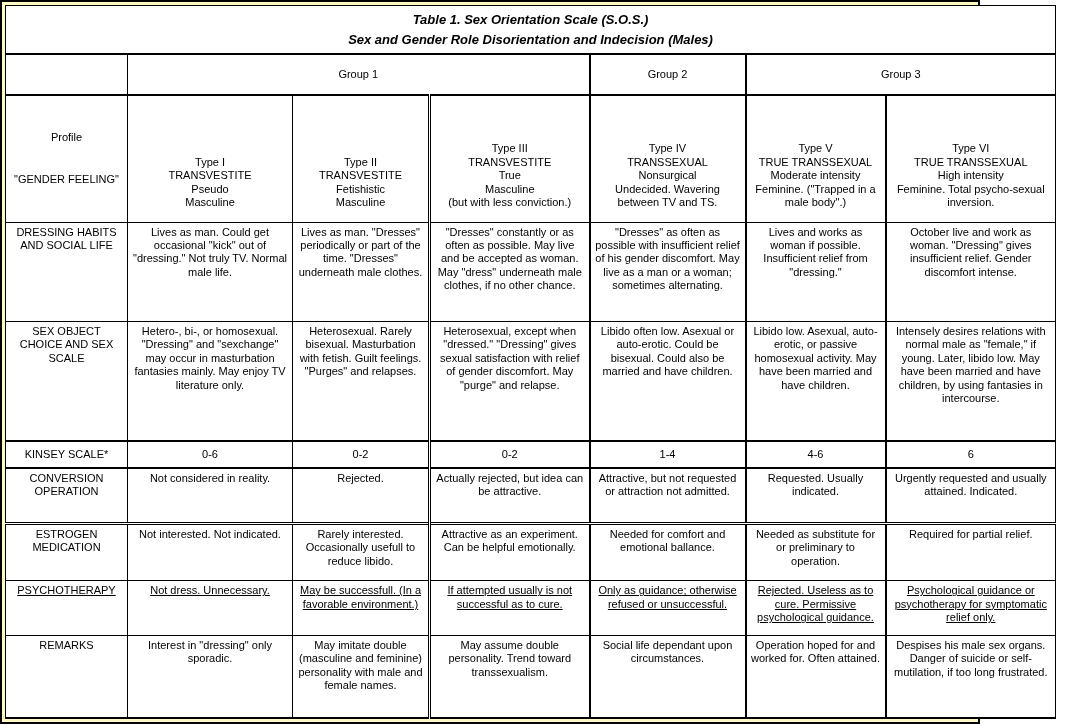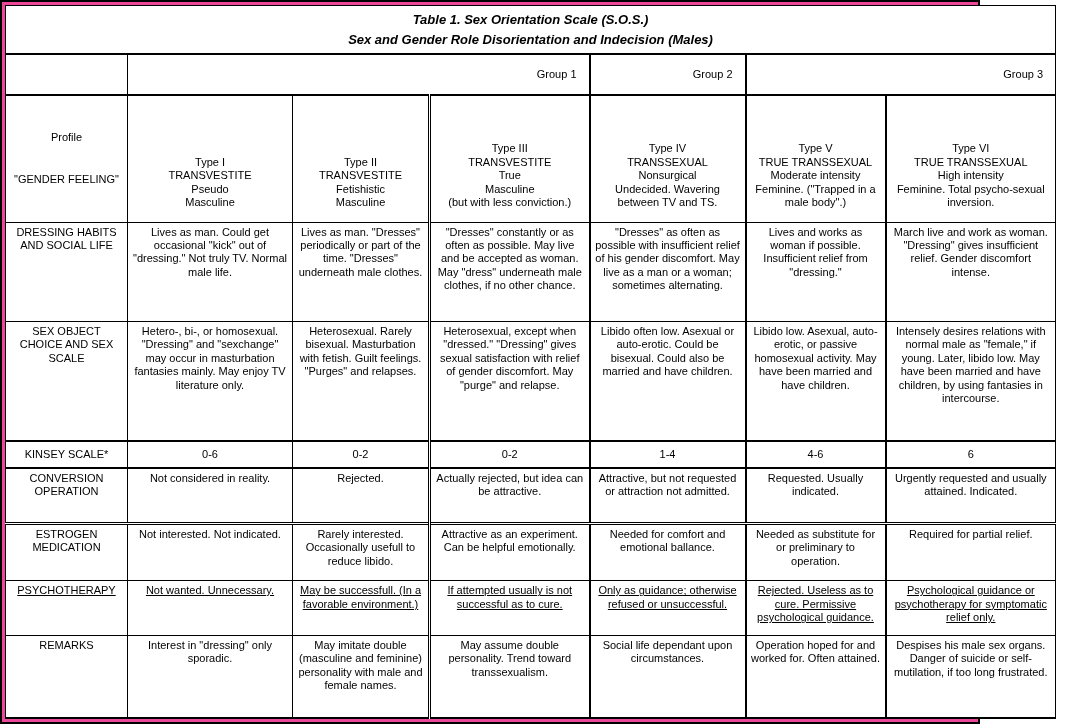--- a/index.html
+++ b/index.html
@@ -1,19 +1,19 @@
 <!DOCTYPE html>
 <html><head>
 <meta charset="utf-8">
 <style>
   * { box-sizing: border-box; margin: 0; padding: 0; }
   html, body { background: #ffffff; }
   .page {
     width: 980px; height: 724px;
-    background: #ec4899;
+    background: #fef9c3;
     border: 2px solid #000;
     padding: 3px;
   }
   table.sos {
     border-collapse: collapse;
     table-layout: fixed;
     width: 100%; height: 100%;
     font-family: "Liberation Sans", sans-serif;
     color: #000;
     background: #fff;
@@ -33,21 +33,21 @@
   
   tr.title-row { height: 42px; }
   td.title-cell {
     border-bottom: 2px solid #000;
     vertical-align: middle;
     font-weight: bold; font-style: italic;
     font-size: 13px; line-height: 1.5;
   }
   
   tr.group-row { height: 26px; }
-  tr.group-row td { border-bottom: 2px solid #000; vertical-align: middle; padding: 12px; text-align: right; }
+  tr.group-row td { border-bottom: 2px solid #000; vertical-align: middle; padding: 12px; }
   
   tr.r-profile { height: 121px; }
   .p-stack { display: flex; flex-direction: column; justify-content: flex-end; height: 100%; padding: 3px 0 9px; }
   .p-head  { display: flex; flex-direction: column; justify-content: center; gap: 29px; height: 100%; }
   .pre { white-space: pre-line; }
   
   tr.r-dressing  { height: 95px; }
   tr.r-sexobject { height: 114px; }
   tr.r-kinsey    { height: 26px; }
   tr.r-kinsey td { border-top: 2px solid #000; border-bottom: 2px solid #000; vertical-align: middle; padding: 2px; }
@@ -153,21 +153,21 @@
       </td>
     </tr>
 
     <tr class="r-dressing">
       <td>DRESSING HABITS AND SOCIAL LIFE</td>
       <td>Lives as man. Could get occasional "kick" out of "dressing." Not truly TV. Normal male life.</td>
       <td>Lives as man. "Dresses" periodically or part of the time. "Dresses" underneath male clothes.</td>
       <td class="c3">"Dresses" constantly or as often as possible. May live and be accepted as woman. May "dress" underneath male clothes, if no other chance.</td>
       <td class="c4">"Dresses" as often as possible with insufficient relief of his gender discomfort. May live as a man or a woman; sometimes alternating.</td>
       <td class="c5">Lives and works as woman if possible. Insufficient relief from "dressing."</td>
-      <td class="c6">March live and work as woman. "Dressing" gives insufficient relief. Gender discomfort intense.</td>
+      <td class="c6">October live and work as woman. "Dressing" gives insufficient relief. Gender discomfort intense.</td>
     </tr>
 
     <tr class="r-sexobject">
       <td>SEX OBJECT CHOICE AND SEX SCALE</td>
       <td>Hetero-, bi-, or homosexual. "Dressing" and "sexchange" may occur in masturbation fantasies mainly. May enjoy TV literature only.</td>
       <td>Heterosexual. Rarely bisexual. Masturbation with fetish. Guilt feelings. "Purges" and relapses.</td>
       <td class="c3">Heterosexual, except when "dressed." "Dressing" gives sexual satisfaction with relief of gender discomfort. May "purge" and relapse.</td>
       <td class="c4">Libido often low. Asexual or auto-erotic. Could be bisexual. Could also be married and have children.</td>
       <td class="c5">Libido low. Asexual, auto-erotic, or passive homosexual activity. May have been married and have children.</td>
       <td class="c6">Intensely desires relations with normal male as "female," if young. Later, libido low. May have been married and have children, by using fantasies in intercourse.</td>
@@ -198,21 +198,21 @@
       <td>Not interested. Not indicated.</td>
       <td>Rarely interested. Occasionally usefull to reduce libido.</td>
       <td class="c3">Attractive as an experiment. Can be helpful emotionally.</td>
       <td class="c4">Needed for comfort and emotional ballance.</td>
       <td class="c5">Needed as substitute for or preliminary to operation.</td>
       <td class="c6">Required for partial relief.</td>
     </tr>
 
     <tr class="r-psych">
       <td>PSYCHOTHERAPY</td>
-      <td>Not wanted. Unnecessary.</td>
+      <td>Not dress. Unnecessary.</td>
       <td>May be successfull. (In a favorable environment.)</td>
       <td class="c3">If attempted usually is not successful as to cure.</td>
       <td class="c4">Only as guidance; otherwise refused or unsuccessful.</td>
       <td class="c5">Rejected. Useless as to cure. Permissive psychological guidance.</td>
       <td class="c6">Psychological guidance or psychotherapy for symptomatic relief only.</td>
     </tr>
 
     <tr class="r-remarks">
       <td>REMARKS</td>
       <td>Interest in "dressing" only sporadic.</td>

